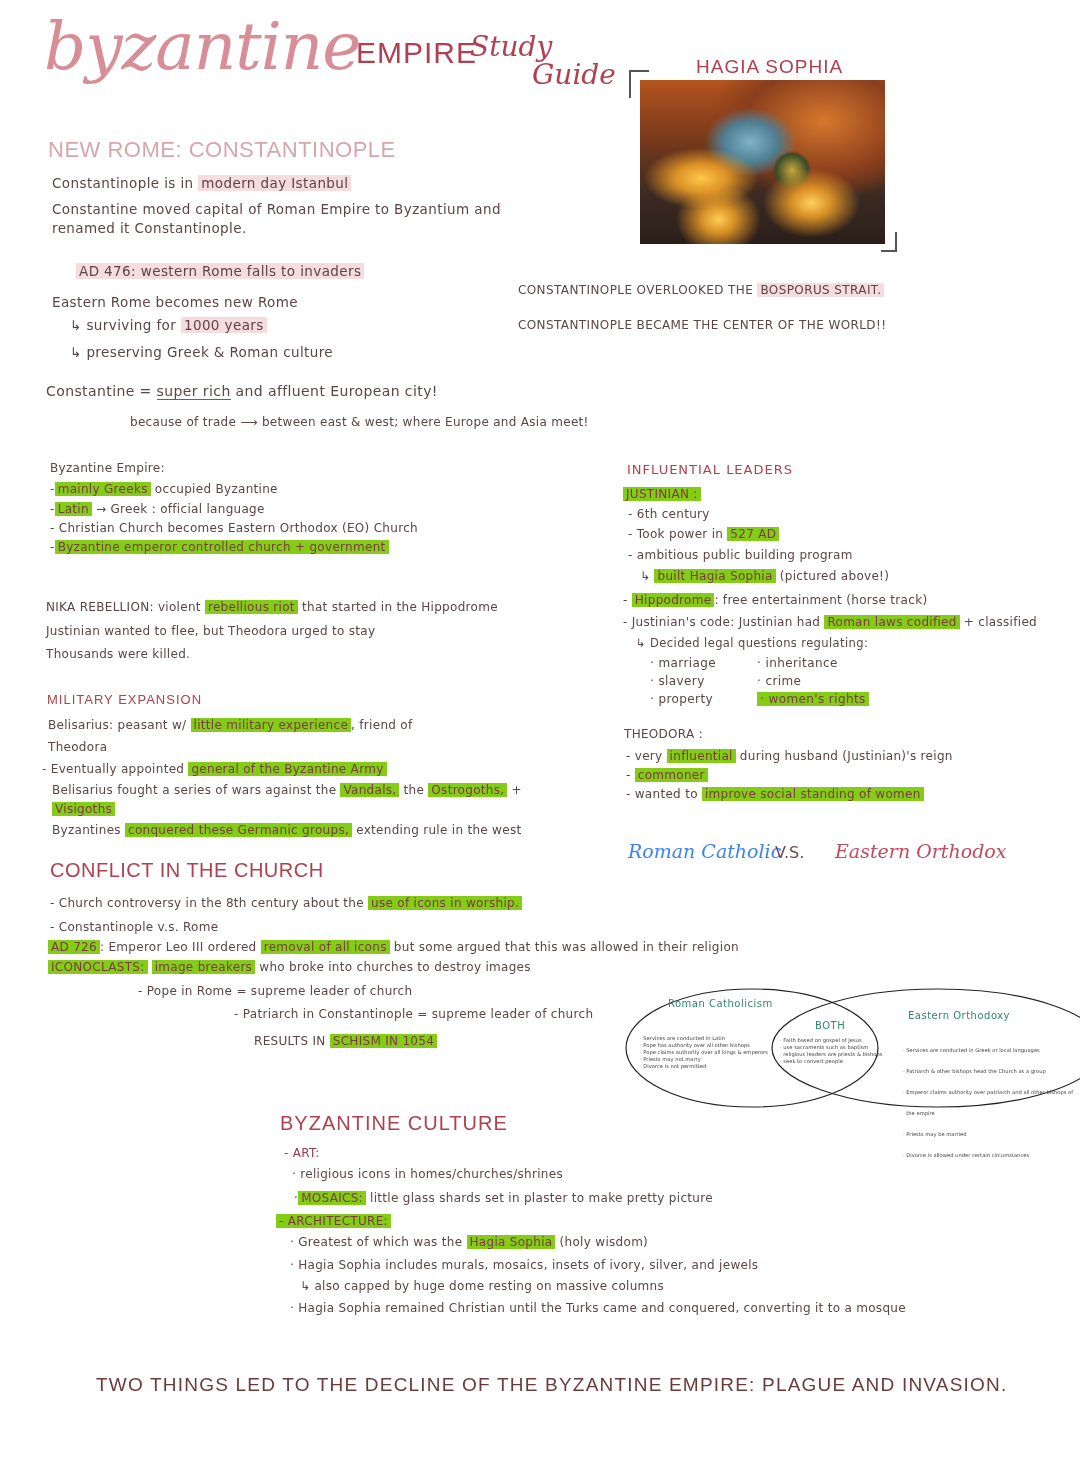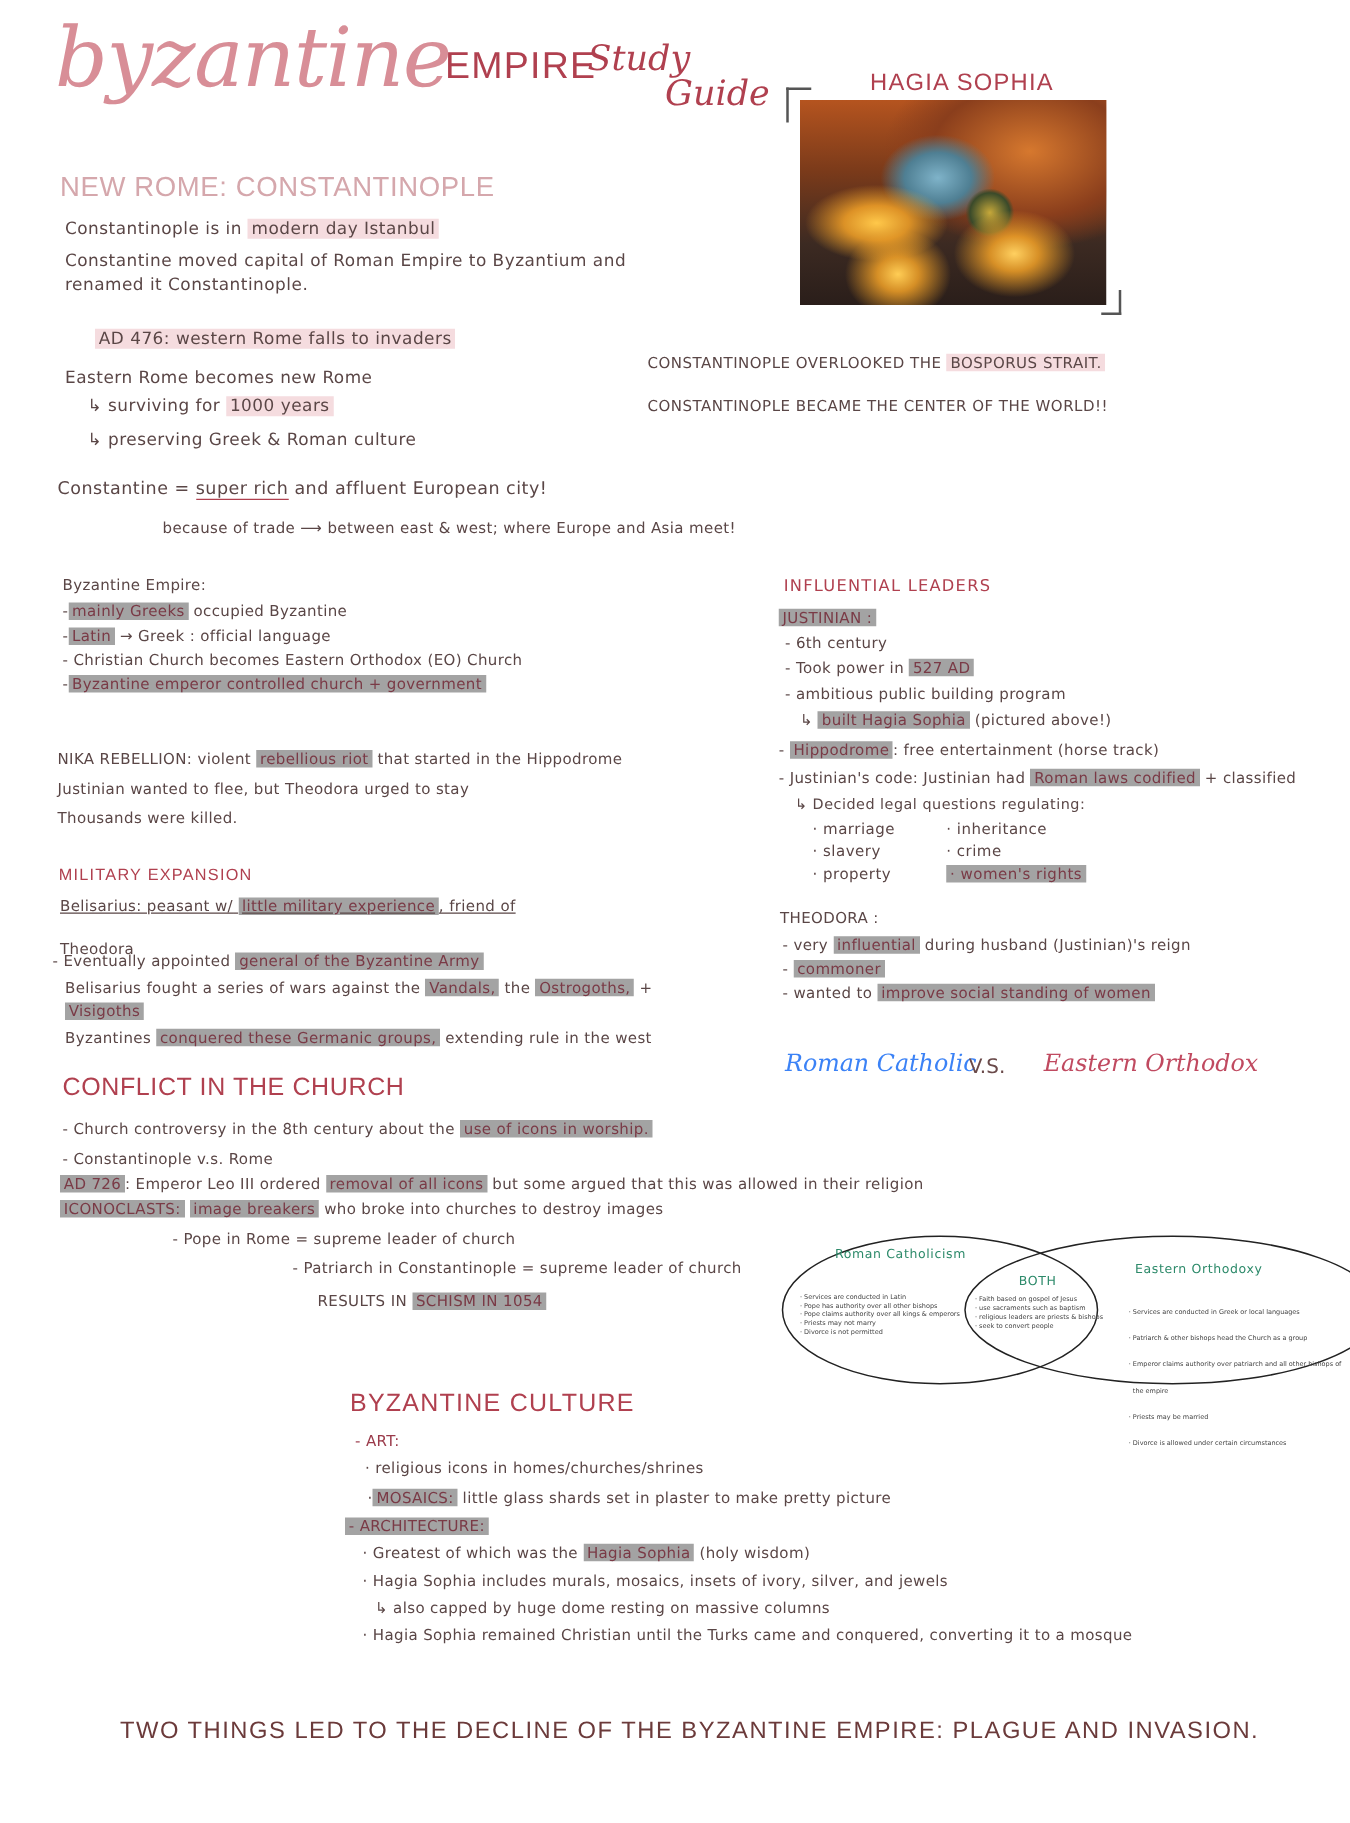--- a/index.html
+++ b/index.html
@@ -3,21 +3,21 @@
 <meta charset="utf-8">
 <style>
   html, body { margin: 0; padding: 0; }
   body {
     width: 1080px; height: 1458px; background: #ffffff; position: relative; overflow: hidden;
     font-family: "DejaVu Sans", sans-serif; color: #5a4444;
   }
   .abs { position: absolute; white-space: nowrap; }
   .txt { font-size: 13.5px; letter-spacing: 0.4px; color: #5a4646; }
   .sm { font-size: 12px; letter-spacing: 0.3px; }
-  .hl { background: #a3a3a3; padding: 0 3px; color: #7a3a46; }
+  .hl { background: #84cc16; padding: 0 3px; color: #7a3a46; }
   .hl-plain { background: #f5dcdf; padding: 0 3px; }
   .h-red { color: #b0404f; }
   .h-pink { color: #d5a7ac; }
   .title-script {
     font-family: "DejaVu Serif", serif; font-style: italic; color: #d88e97;
     font-size: 66px; letter-spacing: -1px;
   }
   .title-empire { font-family: "Liberation Sans", sans-serif; color: #b0404f; font-size: 30px; letter-spacing: 1px; }
   .title-study { font-family: "DejaVu Serif", serif; font-style: italic; color: #b0404f; font-size: 28px; }
   .photo {
@@ -100,25 +100,25 @@
 <div class="abs txt sm" style="left:46px; top:600px;">
   <span>NIKA REBELLION:</span>
   <span>violent</span>
   <span class="hl">rebellious riot</span>
   <span>that started in the Hippodrome</span>
 </div>
 <div class="abs txt sm" style="left:46px; top:624px;">Justinian wanted to flee, but Theodora urged to stay</div>
 <div class="abs txt sm" style="left:46px; top:647px;">Thousands were killed.</div>
 
 <div class="abs h-red" style="left:47px; top:692px; font-size:13px; font-family:'Liberation Sans',sans-serif; letter-spacing:1px;">MILITARY EXPANSION</div>
-<div class="abs txt sm" style="left:48px; top:718px;text-decoration:underline;">
+<div class="abs txt sm" style="left:48px; top:718px;">
   <span>Belisarius: peasant w/</span>
   <span class="hl">little military experience</span><span>, friend of</span>
 </div>
-<div class="abs txt sm" style="left:48px; top:740px;margin-top:12px;">Theodora</div>
+<div class="abs txt sm" style="left:48px; top:740px;">Theodora</div>
 <div class="abs txt sm" style="left:42px; top:762px;">
   <span>- Eventually appointed</span>
   <span class="hl">general of the Byzantine Army</span>
 </div>
 <div class="abs txt sm" style="left:52px; top:783px;">
   <span>Belisarius fought a series of wars against the</span>
   <span class="hl">Vandals,</span>
   <span>the</span>
   <span class="hl">Ostrogoths,</span>
   <span>+</span>

